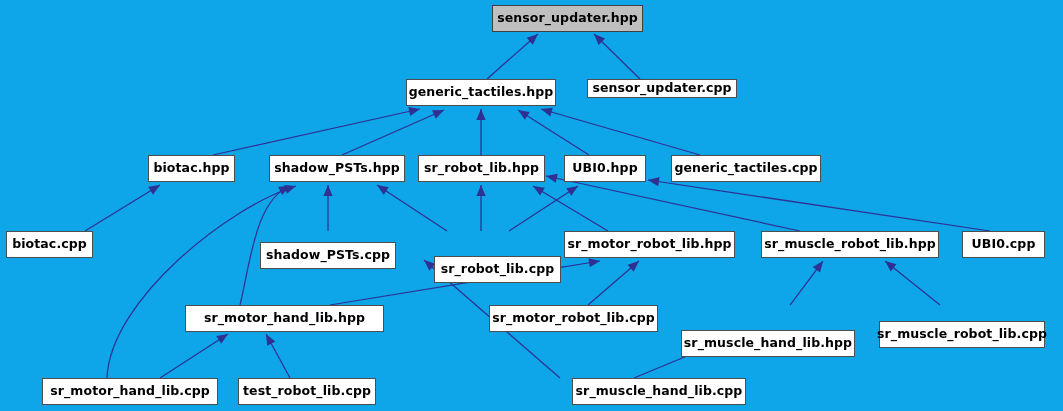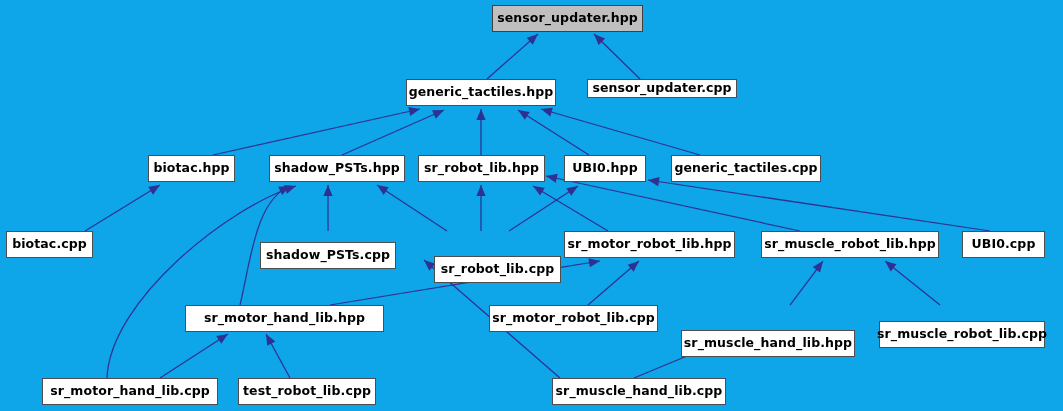--- a/index.html
+++ b/index.html
@@ -212,17 +212,17 @@
       </div>
       <div class="node" style="left: 879px; top: 305px; width: 166px; height: 27px; margin-top: 16px;">
         <span>sr_muscle_robot_lib.cpp</span>
       </div>
       <div class="node" style="left: 42px; top: 378px; width: 176px; height: 27px;">
         <span>sr_motor_hand_lib.cpp</span>
       </div>
       <div class="node" style="left: 238px; top: 378px; width: 138px; height: 27px;">
         <span>test_robot_lib.cpp</span>
       </div>
-      <div class="node" style="left: 552px; top: 378px; width: 174px; height: 27px;">
+      <div class="node" style="left: 572px; top: 378px; width: 174px; height: 27px;">
         <span>sr_muscle_hand_lib.cpp</span>
       </div>
     </div>
 </div>
 
 </body></html>

